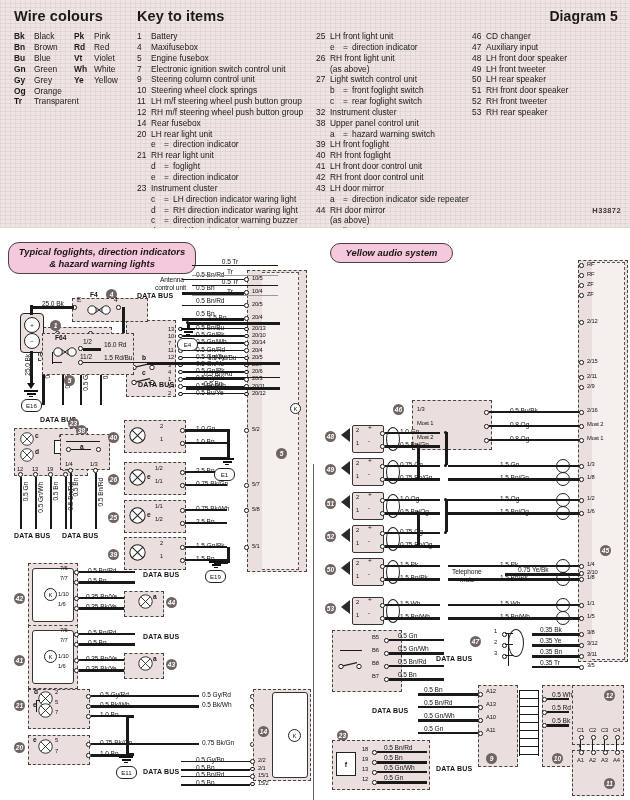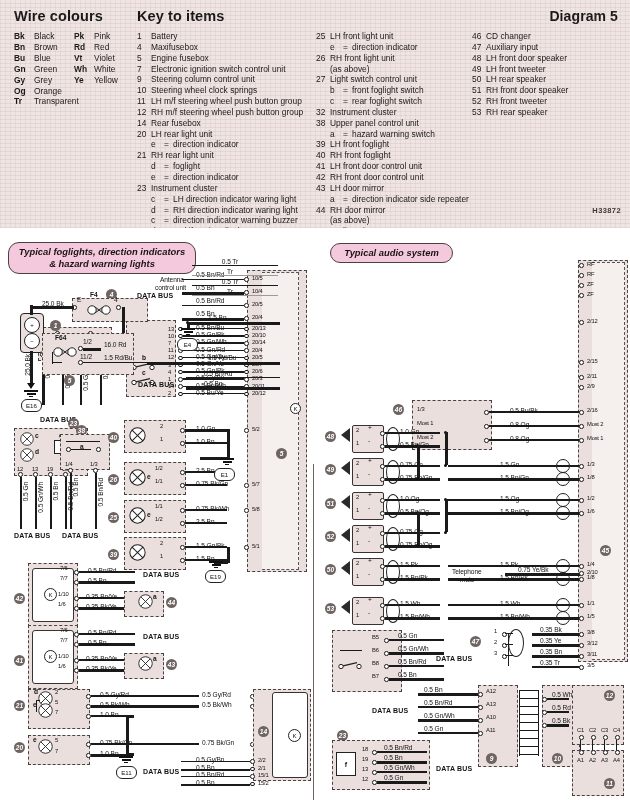--- a/index.html
+++ b/index.html
@@ -327,21 +327,21 @@
         <div class="k-txt">RH rear speaker</div>
       </div>
     </div>
 </div>
 
 <div id="body">
   <div id="divider"></div>
 </div>
 
 <div class="panel-title" id="pt-left">Typical foglights, direction indicators &amp; hazard warning lights</div>
-<div class="panel-title" id="pt-right">Typical audio system</div>
+<div class="panel-title" id="pt-right">Yellow audio system</div>
 
 <div id="layer-left">
     <div class="box" style="left:247px;top:270px;width:58px;height:300px;"></div>
     <div style="position:absolute;left:262px;top:272px;width:36px;height:296px;border:1px dashed #555;border-left:none;background:#f5efee;"></div>
     <div class="cnum" style="left:276px;top:448px;">5</div>
     <div class="cnum" style="left:20px;top:335px;">7</div>
     <div class="box" style="left:38px;top:327px;width:72px;height:32px;"></div>
     <div class="node" style="left:55px;top:331px;"></div>
     <div class="node" style="left:88px;top:331px;"></div>
     <div class="wire" style="left:57px;top:333px;width:32px;"></div>

